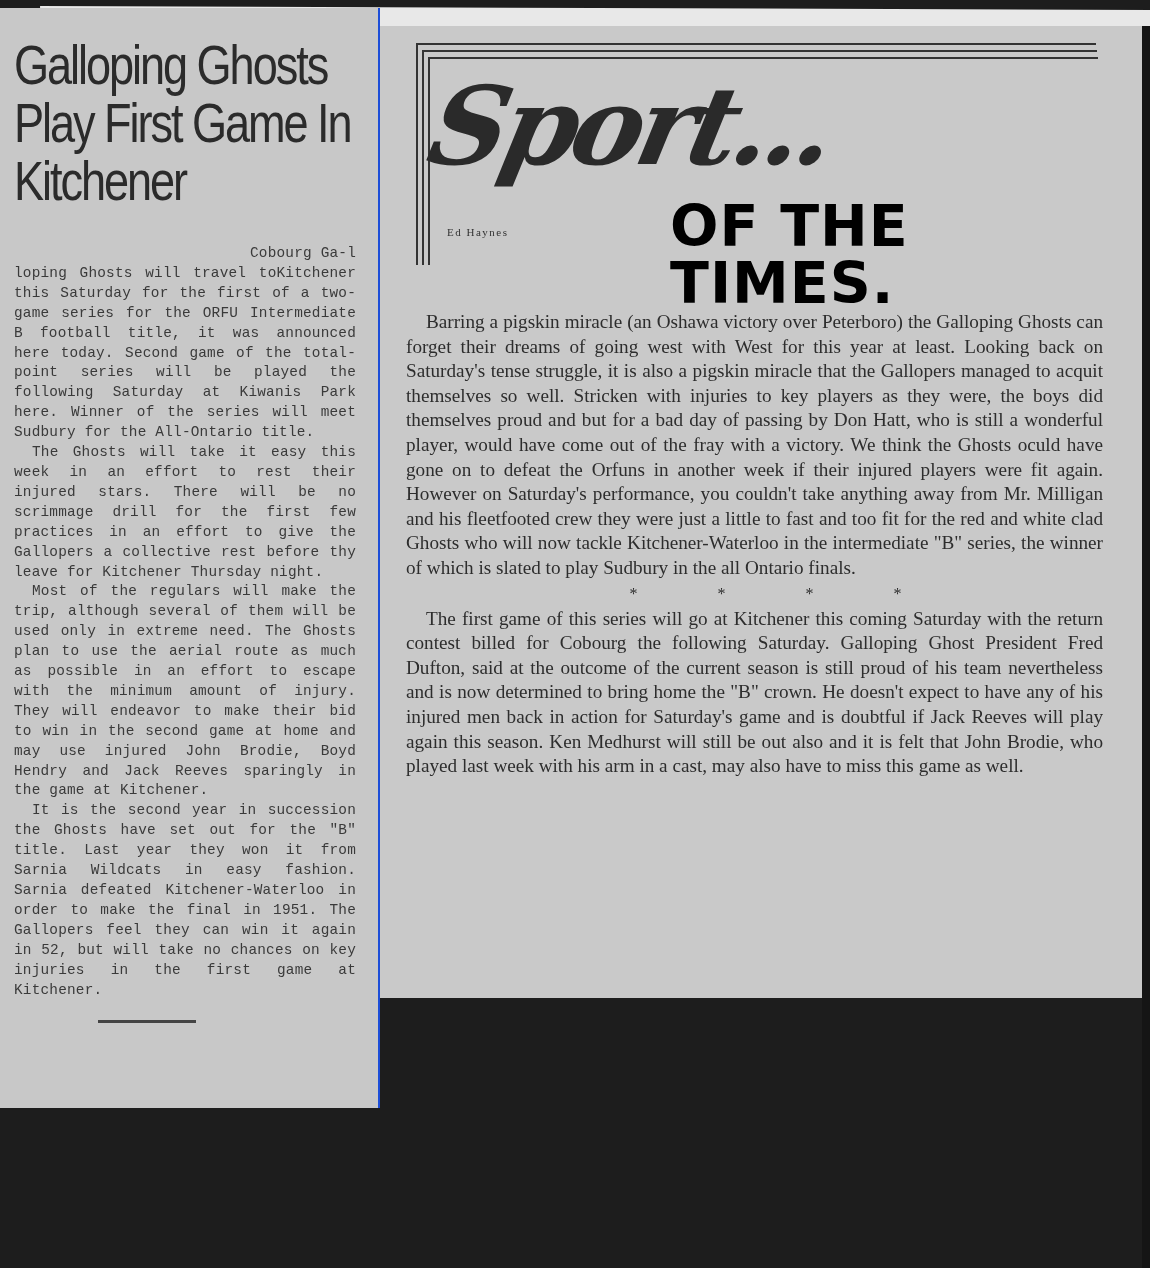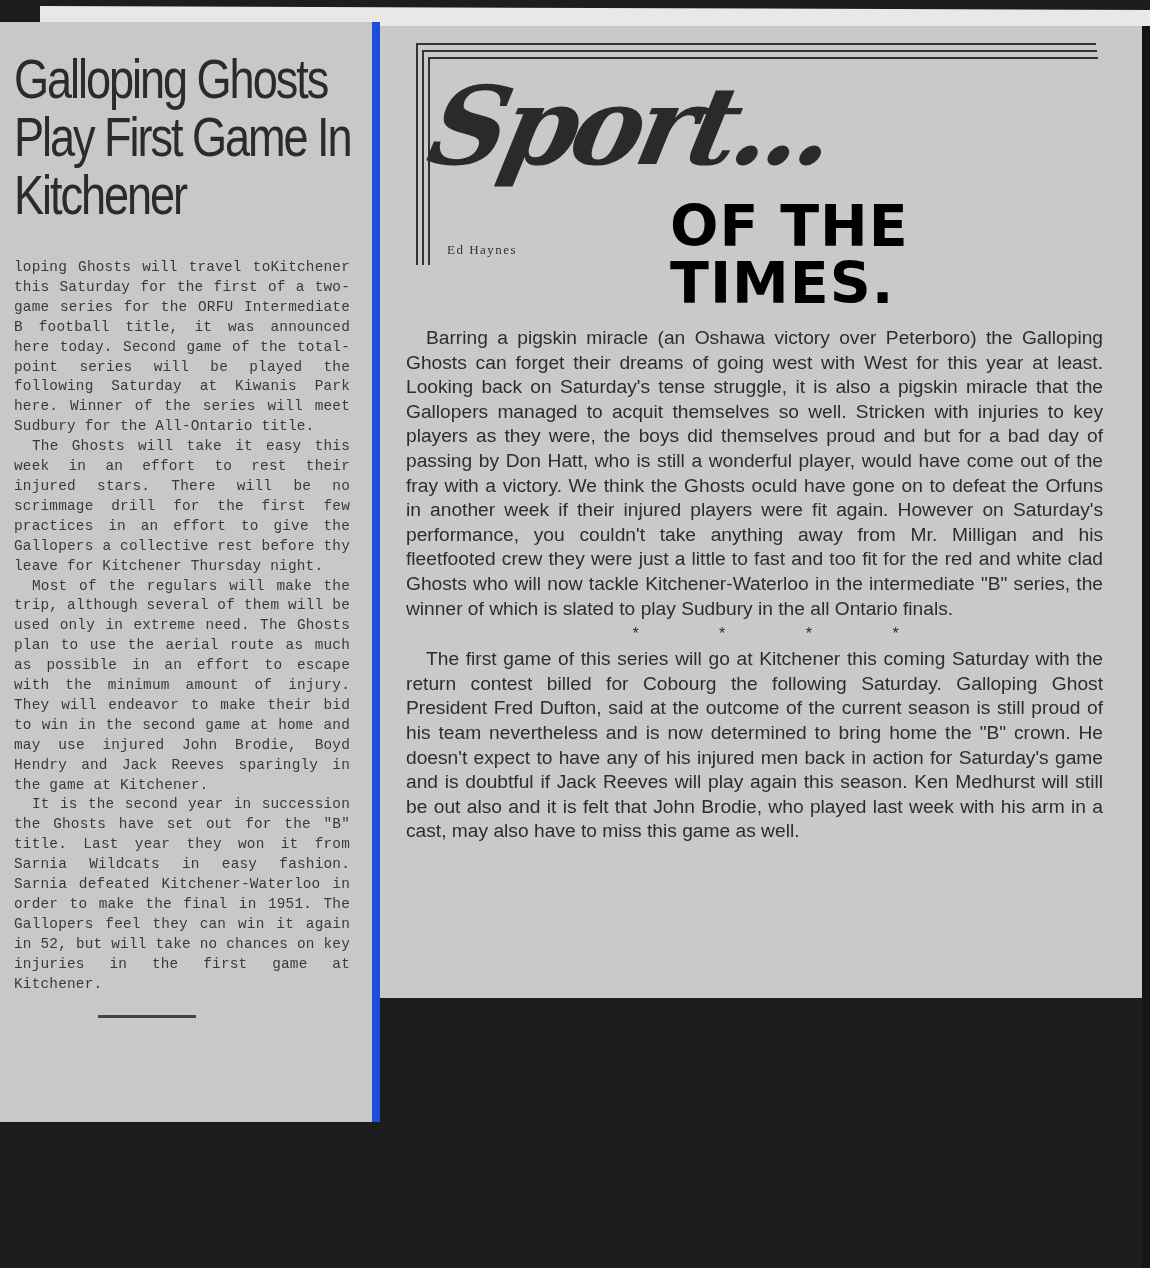--- a/index.html
+++ b/index.html
@@ -4,22 +4,22 @@
 <style>
   html, body { margin:0; padding:0; }
   body {
     width:1150px; height:1268px; position:relative; overflow:hidden;
     background:#1d1d1d;
     font-family:"Liberation Serif", serif;
     color:#2a2a2a;
   }
   .top-strip { position:absolute; left:40px; top:8px; width:1110px; height:22px; background:#e8e8e8; transform:rotate(0.2deg); }
   .left-clip {
-    position:absolute; left:0; top:22px; width:380px; height:1100px;
-    background:#c8c8c8; border-right:8px solid #1d4ed8; box-sizing:border-box;
+    position:absolute; left:0; top:8px; width:380px; height:1100px;
+    background:#c8c8c8; border-right:2px solid #1d4ed8; box-sizing:border-box;
     padding:28px 22px 0 14px;
   }
   .headline {
     font-family:"Liberation Sans", sans-serif; font-weight:normal;
     font-size:55px; line-height:58px; letter-spacing:-2.5px; color:#2b2b2b;
     transform:scaleX(0.82); transform-origin:left top; margin:0; width:420px;
   }
   .left-body {
     margin-top:34px; font-family:"Liberation Mono", monospace;
     font-size:14.4px; line-height:19.9px; text-align:justify; color:#3a3a3a;
@@ -39,44 +39,45 @@
   .frame-h3 { position:absolute; left:48px; top:31px; width:670px; height:2px; background:#333; }
   .frame-v1 { position:absolute; left:36px; top:17px; width:2px; height:222px; background:#333; }
   .frame-v2 { position:absolute; left:42px; top:24px; width:2px; height:215px; background:#333; }
   .frame-v3 { position:absolute; left:48px; top:31px; width:2px; height:208px; background:#333; }
   .sport {
     position:absolute; left:52px; top:46px; font-family:"DejaVu Serif", serif;
     font-style:italic; font-weight:bold; font-size:108px; line-height:1;
     color:#2a2a2a; letter-spacing:-6px; transform:skewX(-12deg);
   }
   .byline {
-    position:absolute; left:67px; top:216px; font-family:"Liberation Serif", serif;
-    font-size:13px; letter-spacing:1.5px; color:#333;
+    position:absolute; left:67px; top:200px; font-family:"Liberation Serif", serif;
+    font-size:11px; letter-spacing:1.5px; color:#333;
   }
   .times {
     position:absolute; left:290px; top:172px; font-family:"DejaVu Sans", sans-serif;
     font-weight:bold; font-size:57px; line-height:1; color:#000000; letter-spacing:1px;
   }
   .right-body {
-    position:absolute; left:26px; top:300px; width:697px;
-    font-family:Liberation Sans, sans-serif; font-size:19.2px; line-height:24.6px;
+    position:absolute; left:26px; top:284px; width:697px;
+    font-family:Liberation Serif, serif; font-size:19.2px; line-height:24.6px;
     text-align:justify; color:#2d2d2d;
   }
   .right-body p { margin:0; text-indent:20px; }
   .stars { text-align:center; letter-spacing:38px; font-size:16px; line-height:26px; margin:0; padding-left:40px; }
   .scrap-edge { position:absolute; left:1142px; top:26px; width:8px; height:1242px; background:#151515; }
 </style>
 </head>
 <body>
 
 <div class="top-strip"></div>
 
 <div class="left-clip">
   <h1 class="headline">Galloping Ghosts Play First Game In Kitchener</h1>
   <div class="left-body">
+    <span class="dateline">Cobourg Ga-l</span>
     <p class="first">loping Ghosts will travel toKitchener this Saturday for the first of a two-game series for the ORFU Intermediate B football title, it was announced here today. Second game of the total-point series will be played the following Saturday at Kiwanis Park here. Winner of the series will meet Sudbury for the All-Ontario title.</p>
     <p>The Ghosts will take it easy this week in an effort to rest their injured stars. There will be no scrimmage drill for the first few practices in an effort to give the Gallopers a collective rest before thy leave for Kitchener Thursday night.</p>
     <p>Most of the regulars will make the trip, although several of them will be used only in extreme need. The Ghosts plan to use the aerial route as much as possible in an effort to escape with the minimum amount of injury. They will endeavor to make their bid to win in the second game at home and may use injured John Brodie, Boyd Hendry and Jack Reeves sparingly in the game at Kitchener.</p>
     <p>It is the second year in succession the Ghosts have set out for the "B" title. Last year they won it from Sarnia Wildcats in easy fashion. Sarnia defeated Kitchener-Waterloo in order to make the final in 1951. The Gallopers feel they can win it again in 52, but will take no chances on key injuries in the first game at Kitchener.</p>
     <div class="endrule"></div>
   </div>
 </div>
 
 <div class="right-clip">
   <div class="frame-h1"></div>

